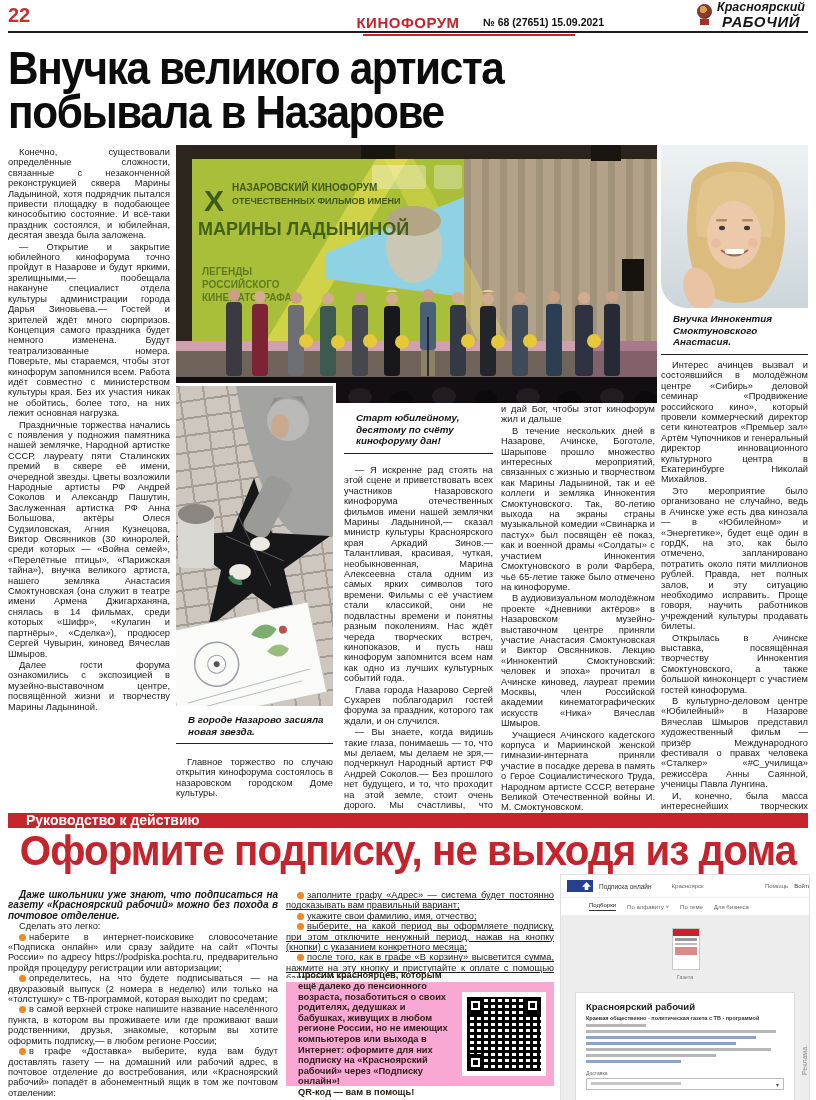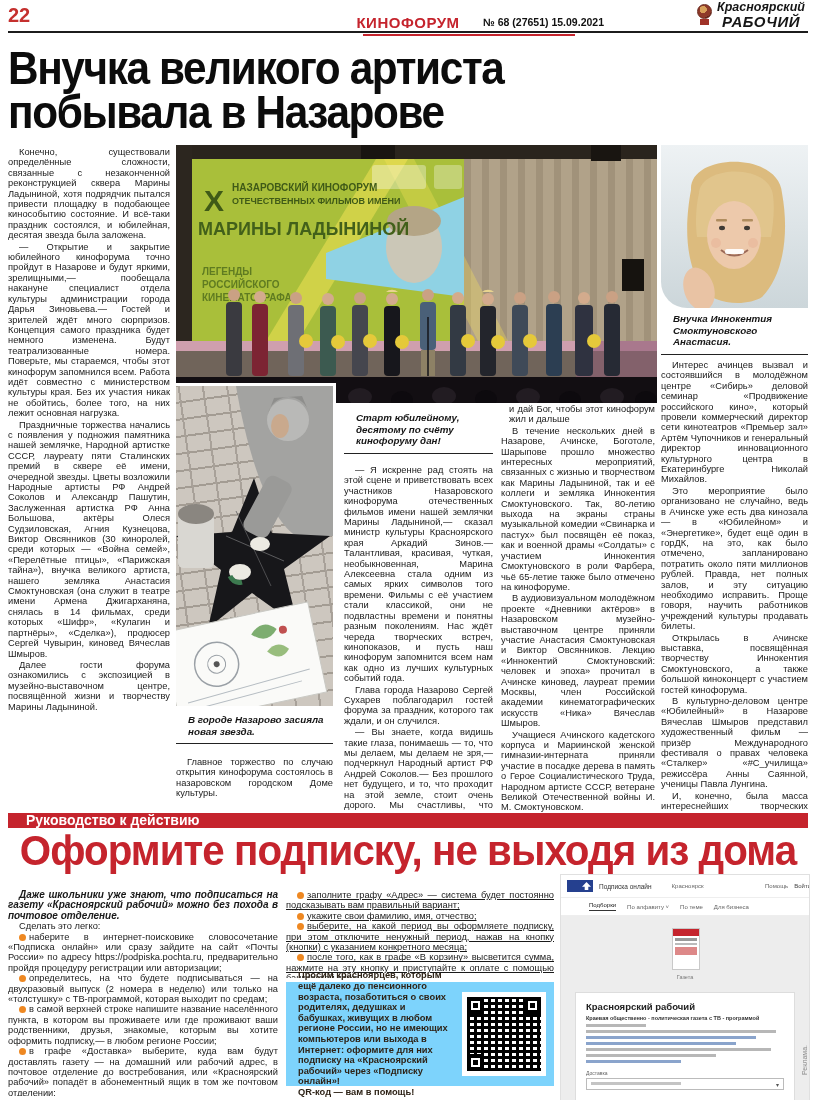--- a/index.html
+++ b/index.html
@@ -17,38 +17,38 @@
   .masthead .m1{font-size:12.5px;font-weight:700;font-style:italic;color:#161616;}
   .masthead .m2{font-size:15px;font-weight:900;font-style:italic;letter-spacing:.5px;color:#161616;}
   .emblem{position:absolute;left:-15px;top:3px;width:15px;height:20px;}
   .emblem .med{width:13px;height:13px;border-radius:50%;background:radial-gradient(circle at 40% 35%,#d8a05a 0 30%,#8e3a2a 31% 70%,#5e241c 71%);border:1px solid #6b2a1e;}
   .emblem .rib{width:9px;height:6px;background:#a03228;margin:0 auto;}
   
   .headline{left:8px;top:46px;width:700px;font-size:46px;line-height:.96;font-weight:900;
       color:#0c0c0c;letter-spacing:-1.5px;transform:scaleX(.92);transform-origin:left top;}
   .col{font-size:9.3px;line-height:10.4px;text-align:justify;overflow:hidden;}
   .col p{margin:0 0 1px 0;text-indent:11px;}
-  .col p.noind{text-indent:0;margin-left:8px;}
+  .col p.noind{text-indent:0;}
   .lead{font-size:10px;line-height:12px;font-weight:700;font-style:italic;color:#141414;
         padding-left:8px;margin-bottom:8px;text-align:left;}
   .capblock{border-bottom:1.5px solid #222;padding:0 0 6px 12px;}
   .cap{font-size:9.8px;line-height:11.5px;font-weight:700;font-style:italic;color:#161616;}
   .photo{overflow:hidden;}
   .starframe{outline:3px solid #fff;z-index:2;}
   
   .kicker{left:8px;top:813px;width:800px;height:15px;background:#c5242d;color:#fff;
      font-size:14px;font-weight:700;line-height:15px;padding-left:18px;box-sizing:border-box;}
   .subhead{left:0;top:830px;width:816px;text-align:center;color:#c5242d;font-size:42px;
      font-weight:900;letter-spacing:-1px;transform:scaleX(.96);line-height:1;}
   .subcol{font-size:9.3px;line-height:10.4px;text-align:justify;overflow:hidden;}
   .subcol p{margin:0;text-indent:11px;}
   .subintro{font-weight:700;font-style:italic;font-size:10px;}
   .dot{display:inline-block;width:7px;height:7px;border-radius:50%;background:#ee8822;
        margin-right:3px;vertical-align:-1px;}
-  .notice{background:#7dd3fc;display:flex;align-items:center;gap:8px;padding:8px 8px 8px 12px;box-sizing:border-box;}
+  .notice{background:#f9a8d4;display:flex;align-items:center;gap:8px;padding:8px 8px 8px 12px;box-sizing:border-box;}
   .notice .ntext{font-size:9.3px;line-height:10.6px;font-weight:700;color:#2e2317;text-align:left;}
   .qr{width:84px;height:84px;background:#fff;flex:0 0 auto;position:relative;padding:5px;box-sizing:border-box;}
   .qr .mesh{width:100%;height:100%;
     background-image:repeating-linear-gradient(0deg,#000 0 3px,transparent 3px 6px),
                      repeating-linear-gradient(90deg,#000 0 3px,#fff 3px 7px);}
   .finder{position:absolute;width:17px;height:17px;border:4px solid #000;background:#fff;box-sizing:border-box;}
   .finder::after{content:"";position:absolute;left:2px;top:2px;width:5px;height:5px;background:#000;}
   .f1{left:5px;top:5px;} .f2{right:5px;top:5px;} .f3{left:5px;bottom:5px;}
   
   .webshot{left:560px;top:874px;width:248px;height:226px;background:#fff;border:1px solid #e0e0e0;

